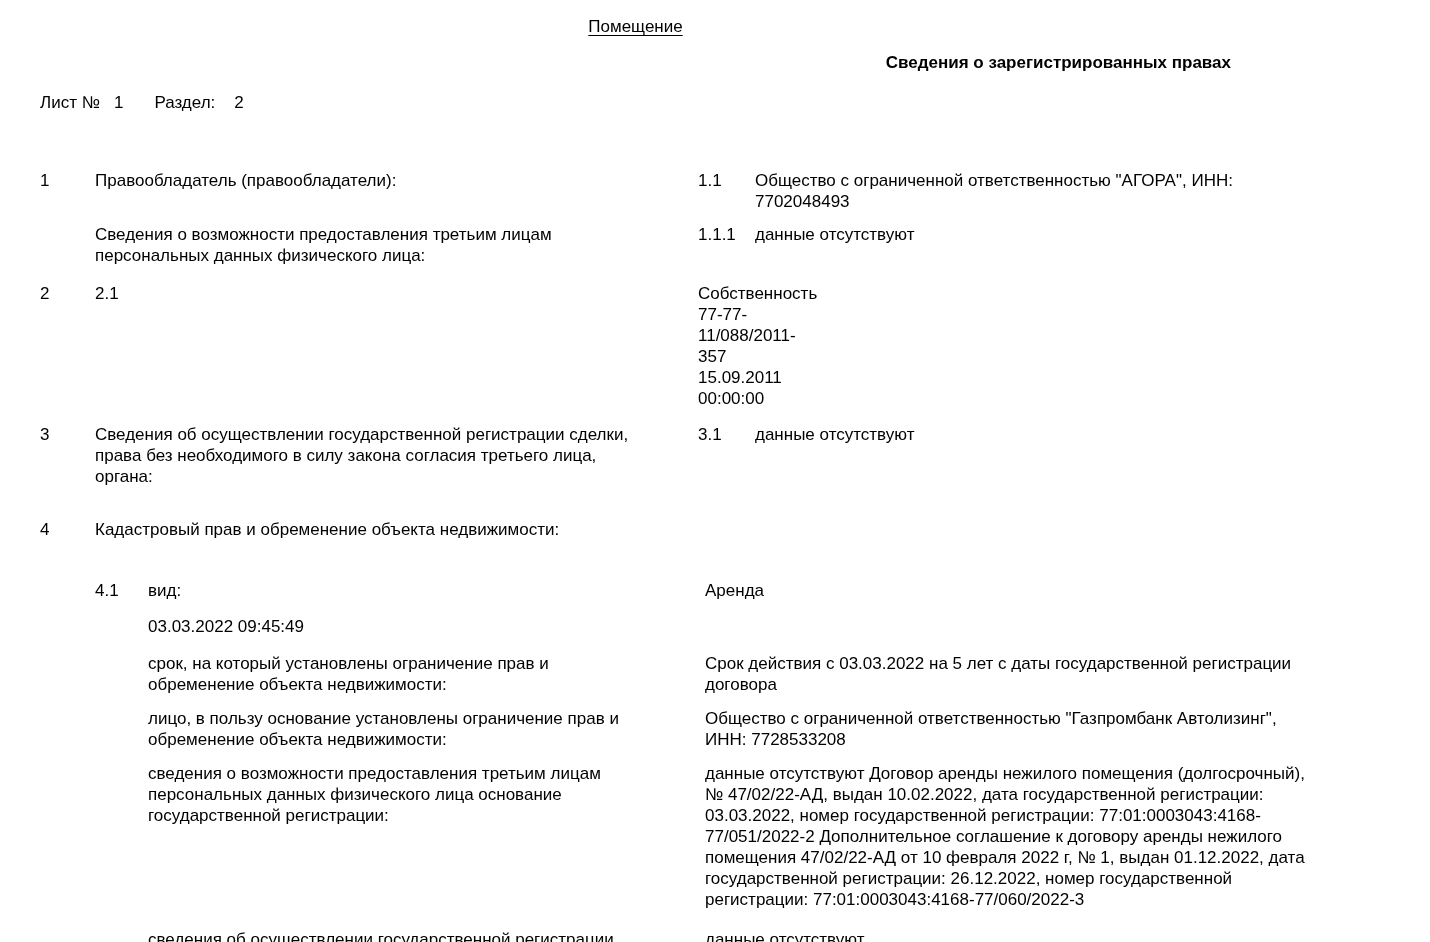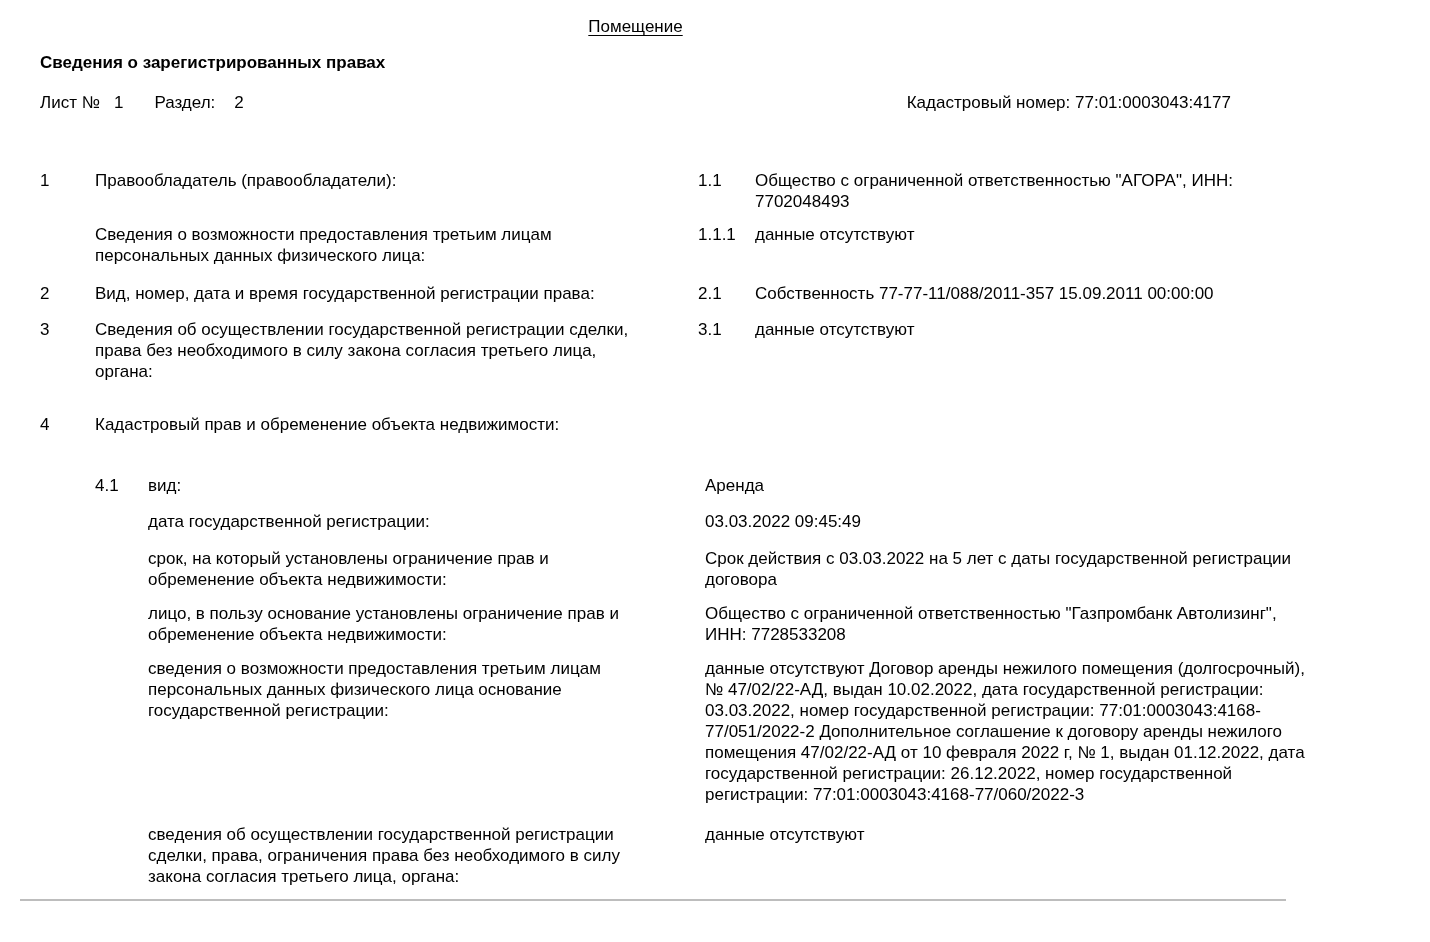--- a/index.html
+++ b/index.html
@@ -12,21 +12,21 @@
     font-size: 17px;
     line-height: 21px;
     color: #000000;
   }
   .page { width: 1316px; height: 942px; padding-top: 16px; position: relative; }
 
   
   .doc-header { padding-left: 40px; padding-right: 85px; }
   .title-line { text-align: center; }
   .doc-title { text-decoration: underline; text-underline-offset: 3px; }
-  .doc-subtitle { text-align: left; font-weight: bold; margin-top: 15px; }
+  .doc-subtitle { text-align: right; font-weight: bold; margin-top: 15px; }
 
   .meta-row {
     margin-top: 19px;
     display: flex;
     justify-content: space-between;
     align-items: baseline;
   }
   .meta-left { white-space: nowrap; }
   .meta-val-sheet { margin-left: 14px; }
   .meta-label-razdel { margin-left: 31px; }
@@ -75,24 +75,20 @@
   <div class="doc-header">
     <div class="title-line">
       <span class="doc-title">Помещение</span>
     </div>
     <div class="doc-subtitle">Сведения о зарегистрированных правах</div>
 
     <div class="meta-row">
       <div class="meta-left">
         <span>Лист №</span><span class="meta-val-sheet">1</span><span class="meta-label-razdel">Раздел:</span><span class="meta-val-razdel">2</span>
       </div>
-      <div class="meta-right">
-        <span>Кадастровый номер:</span>
-        <span>77:01:0003043:4177</span>
-      </div>
     </div>
   </div>
 
   <div class="rows">
 
     <div class="row mb12">
       <div class="c-num">1</div>
       <div class="c-label">
           <div class="label-text">Правообладатель (правообладатели):</div>
         </div>
@@ -108,23 +104,20 @@
           <div class="label-text">Сведения о возможности предоставления третьим лицам персональных данных физического лица:</div>
         </div>
       <div class="c-subnum">1.1.1</div>
       <div class="c-value">
           <div class="value-text">данные отсутствуют</div>
         </div>
     </div>
 
     <div class="row mb15">
       <div class="c-num">2</div>
-      <div class="c-label">
-          <div class="label-text">Вид, номер, дата и время государственной регистрации права:</div>
-        </div>
       <div class="c-subnum">2.1</div>
       <div class="c-value">
           <div class="value-text">Собственность 77-77-11/088/2011-357 15.09.2011 00:00:00</div>
         </div>
     </div>
 
     <div class="row mb32">
       <div class="c-num">3</div>
       <div class="c-label">
           <div class="label-text">Сведения об осуществлении государственной регистрации сделки, права без необходимого в силу закона согласия третьего лица, органа:</div>
@@ -153,23 +146,20 @@
         <div class="s-label">
             <div class="label-text">вид:</div>
           </div>
         <div class="s-value">
             <div class="value-text">Аренда</div>
           </div>
       </div>
 
       <div class="subrow smb16">
         <div class="s-num"></div>
-        <div class="s-label">
-            <div class="label-text">дата государственной регистрации:</div>
-          </div>
         <div class="s-value">
             <div class="value-text">03.03.2022 09:45:49</div>
           </div>
       </div>
 
 
       <div class="subrow smb13">
         <div class="s-num"></div>
         <div class="s-label">
             <div class="label-text">срок, на который установлены ограничение прав и обременение объекта недвижимости:</div>

